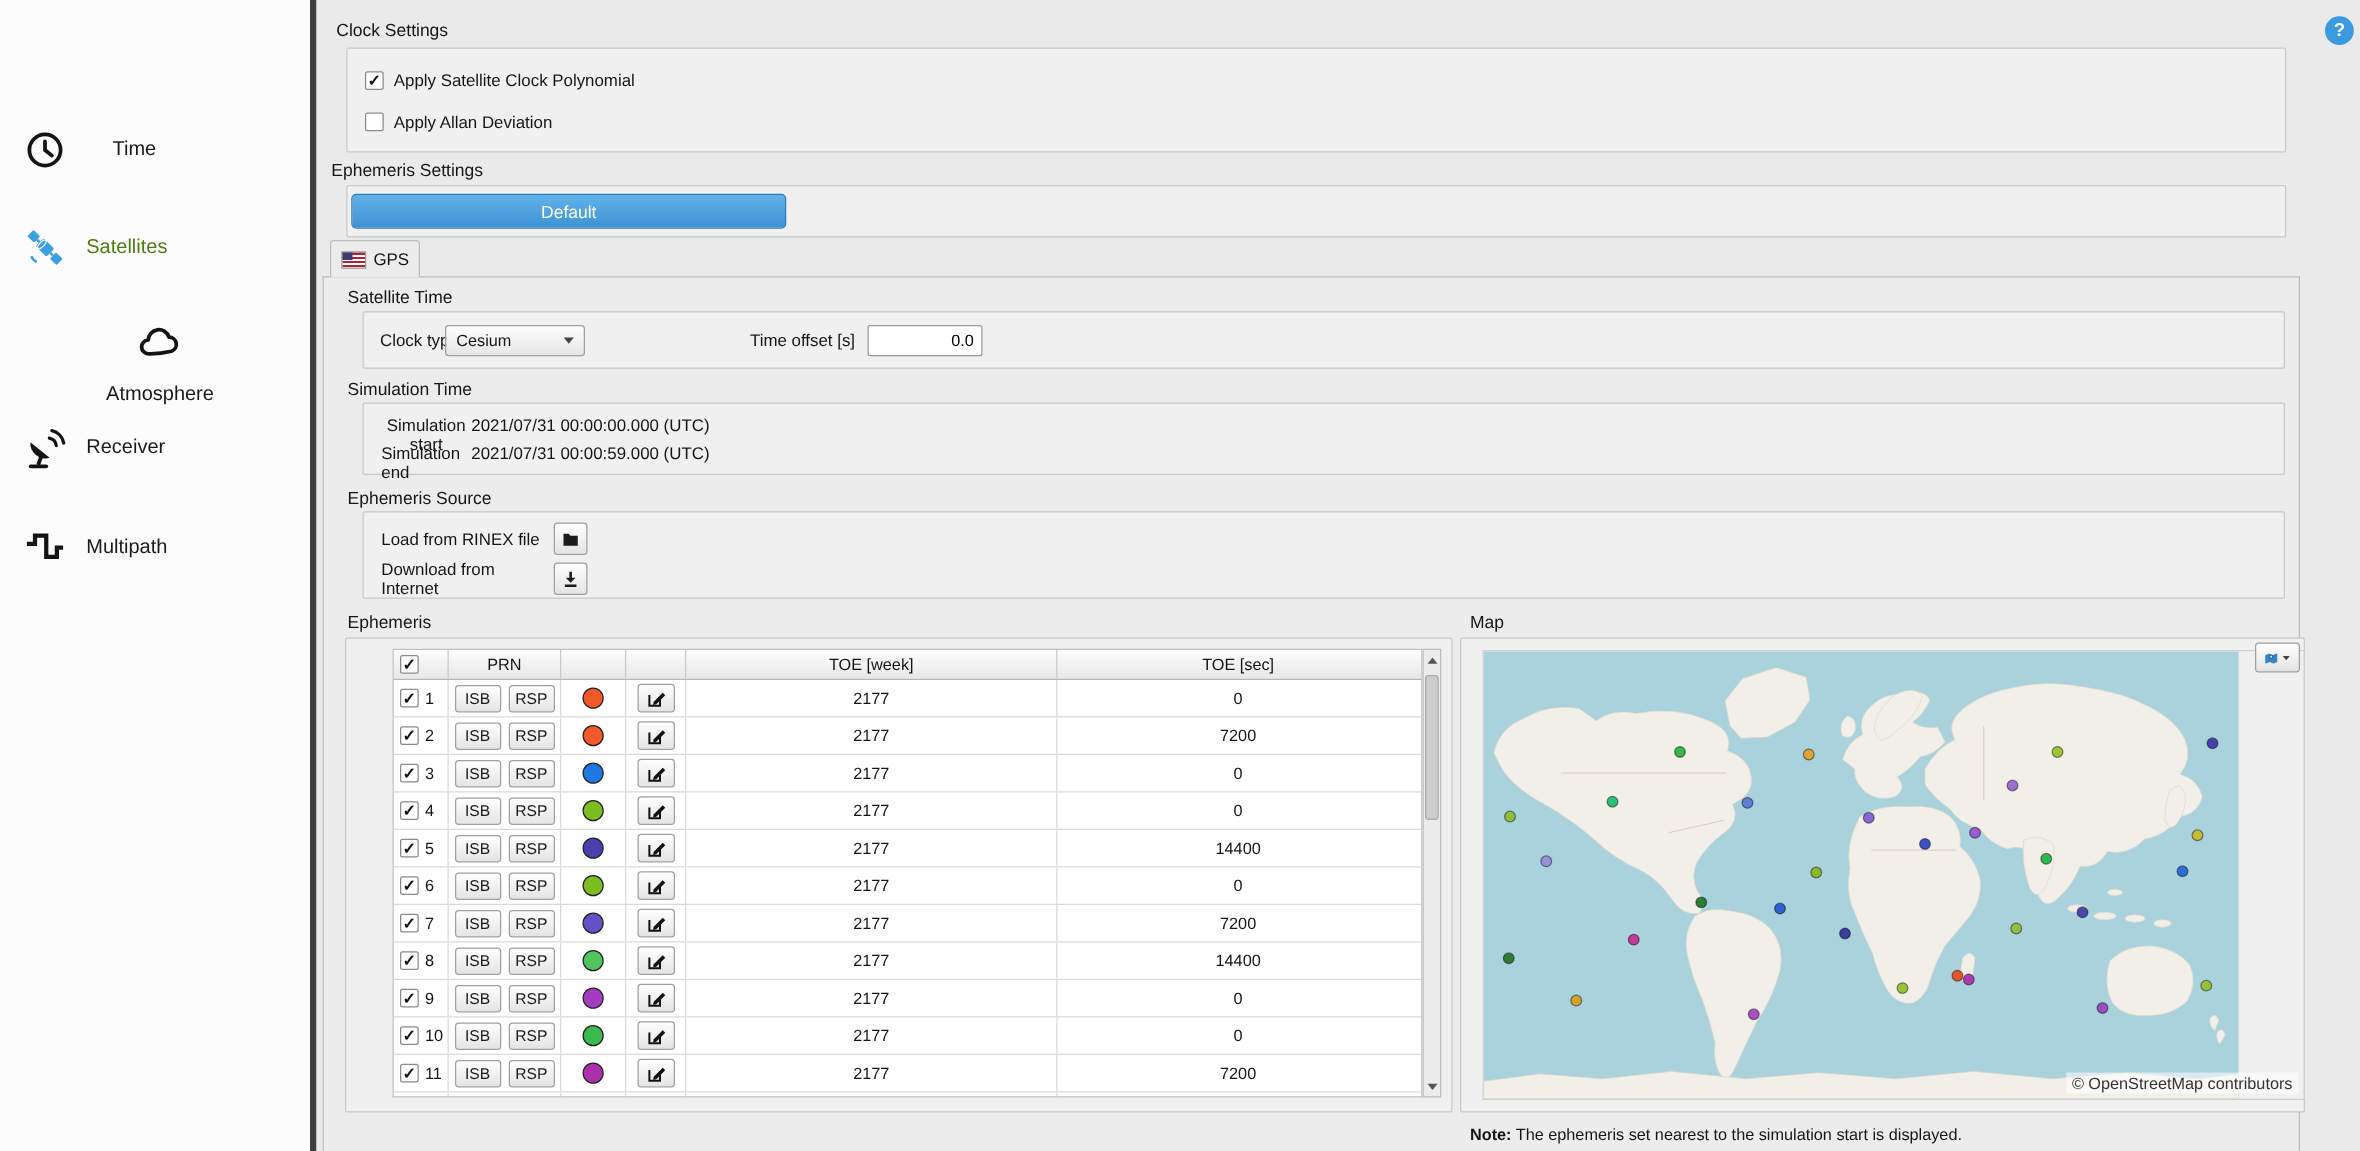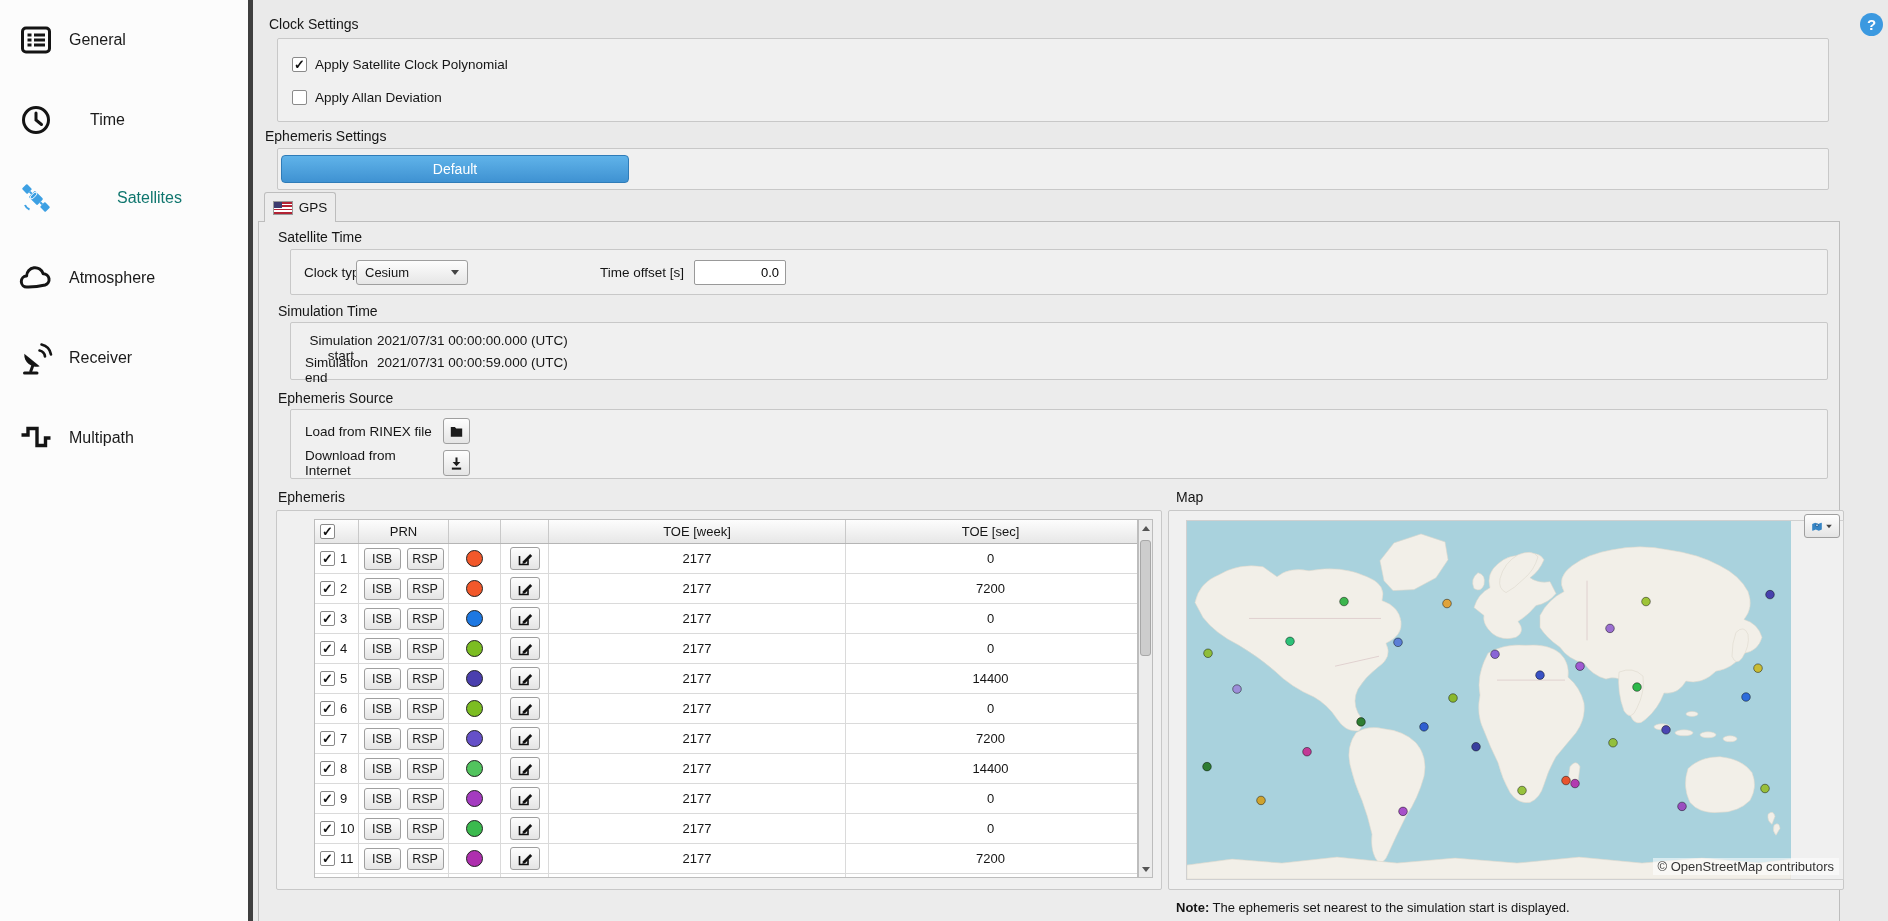--- a/index.html
+++ b/index.html
@@ -5,21 +5,21 @@
   html,body{margin:0;padding:0;background:#eaeaea;}
   #app{position:relative;width:1888px;height:921px;overflow:hidden;background:#eaeaea;
        font-family:"Liberation Sans",sans-serif;color:#151515;-webkit-font-smoothing:antialiased;}
 
   
   .sidebar{position:absolute;left:0;top:0;width:248px;height:921px;background:#fcfcfc;}
   .side-divider{position:absolute;left:248px;top:0;width:5px;height:921px;background:#3f3f3f;}
   .side-item{position:absolute;left:18px;width:220px;height:44px;display:flex;align-items:center;gap:15px;cursor:pointer;}
   .side-icon{width:36px;height:36px;flex:0 0 36px;}
   .side-label{font-size:16px;color:#1a1a1a;}
-  .side-item.active .side-label{color:#0f766e;margin-left:48px;}
+  .side-item.active .side-label{color:#4d7c0f;}
 
   
   .help-btn{position:absolute;left:1860px;top:13px;width:23px;height:23px;border-radius:50%;
     background:#3b99e0;border:none;color:#fff;font-weight:bold;font-size:15px;line-height:23px;
     text-align:center;padding:0;cursor:pointer;font-family:"Liberation Sans",sans-serif;}
 
   
   .sec-label{position:absolute;font-size:14px;color:#151515;}
   .gbox{position:absolute;background:#f0f0f0;border:1px solid #c8c8c8;border-radius:2px;box-sizing:border-box;}
   .qbtn{background:linear-gradient(#fefefe,#e4e4e4);border:1px solid #9f9f9f;border-radius:3px;
@@ -102,34 +102,20 @@
     background:rgba(255,255,255,.55);padding:1px 5px;}
   .map-note{position:absolute;left:1176px;top:900px;font-size:13px;z-index:2;color:#151515;}
   .map-note b{font-weight:bold;}
 </style>
 </head>
 <body>
 
 <div id="app">
 
   <aside class="sidebar" id="sidebar">
-      <div class="side-item" style="top: 18px;">
-    <span class="side-icon"><svg viewBox="0 0 36 36">
-            <rect x="4.5" y="6" width="27" height="24" rx="3.5" fill="none" stroke="#141414" stroke-width="3"></rect>
-            <g fill="#141414">
-              <rect x="9.5" y="11.5" width="4" height="3"></rect>
-              <rect x="16" y="11.5" width="11" height="3"></rect>
-              <rect x="9.5" y="16.5" width="4" height="3"></rect>
-              <rect x="16" y="16.5" width="11" height="3"></rect>
-              <rect x="9.5" y="21.5" width="4" height="3"></rect>
-              <rect x="16" y="21.5" width="11" height="3"></rect>
-            </g>
-          </svg></span>
-    <span class="side-label">General</span>
-  </div>
       <div class="side-item" style="top: 98px; gap: 36px;">
     <span class="side-icon"><svg viewBox="0 0 36 36">
             <circle cx="18" cy="18" r="12.5" fill="none" stroke="#141414" stroke-width="3"></circle>
             <path d="M18 11 V18 L23.5 22.5" fill="none" stroke="#141414" stroke-width="3" stroke-linecap="round"></path>
           </svg></span>
     <span class="side-label">Time</span>
   </div>
       <div class="side-item active" style="top: 176px;">
     <span class="side-icon"><svg viewBox="0 0 36 36">
             <g transform="rotate(-45 18 18)" fill="#3da0e3">
@@ -137,21 +123,21 @@
               <rect x="14.5" y="1.5" width="7" height="7.5" rx="1"></rect>
               <rect x="14.5" y="27" width="7" height="7.5" rx="1"></rect>
               <rect x="17" y="9" width="2" height="3"></rect>
               <rect x="17" y="24" width="2" height="3"></rect>
             </g>
             <ellipse cx="18" cy="14.5" rx="4.4" ry="1.8" transform="rotate(-45 18 18)" fill="none" stroke="#fff" stroke-width="0.9"></ellipse>
             <path d="M7 25 a8 8 0 0 0 4.5 4.5" fill="none" stroke="#3da0e3" stroke-width="2"></path>
           </svg></span>
     <span class="side-label">Satellites</span>
   </div>
-      <div class="side-item" style="top: 256px;">
+      <div class="side-item" style="top: 256px; flex-direction: column;">
     <span class="side-icon"><svg viewBox="0 0 36 36">
             <path d="M9 27 a5.5 5.5 0 0 1 -0.4 -11 a8.5 8.5 0 0 1 16.6 -2.3 a5.8 5.8 0 0 1 1.9 11.3 q-9 2.2 -18.1 2 z" fill="none" stroke="#141414" stroke-width="3" stroke-linejoin="round"></path>
           </svg></span>
     <span class="side-label">Atmosphere</span>
   </div>
       <div class="side-item" style="top: 336px;">
     <span class="side-icon"><svg viewBox="0 0 36 36">
             <path d="M7 13 A12 12 0 0 0 21 27 Z" fill="#141414" transform="rotate(-6 14 20)"></path>
             <line x1="15" y1="25" x2="12.5" y2="32" stroke="#141414" stroke-width="3"></line>
             <line x1="6.5" y1="33" x2="19" y2="33" stroke="#141414" stroke-width="3" stroke-linecap="round"></line>

